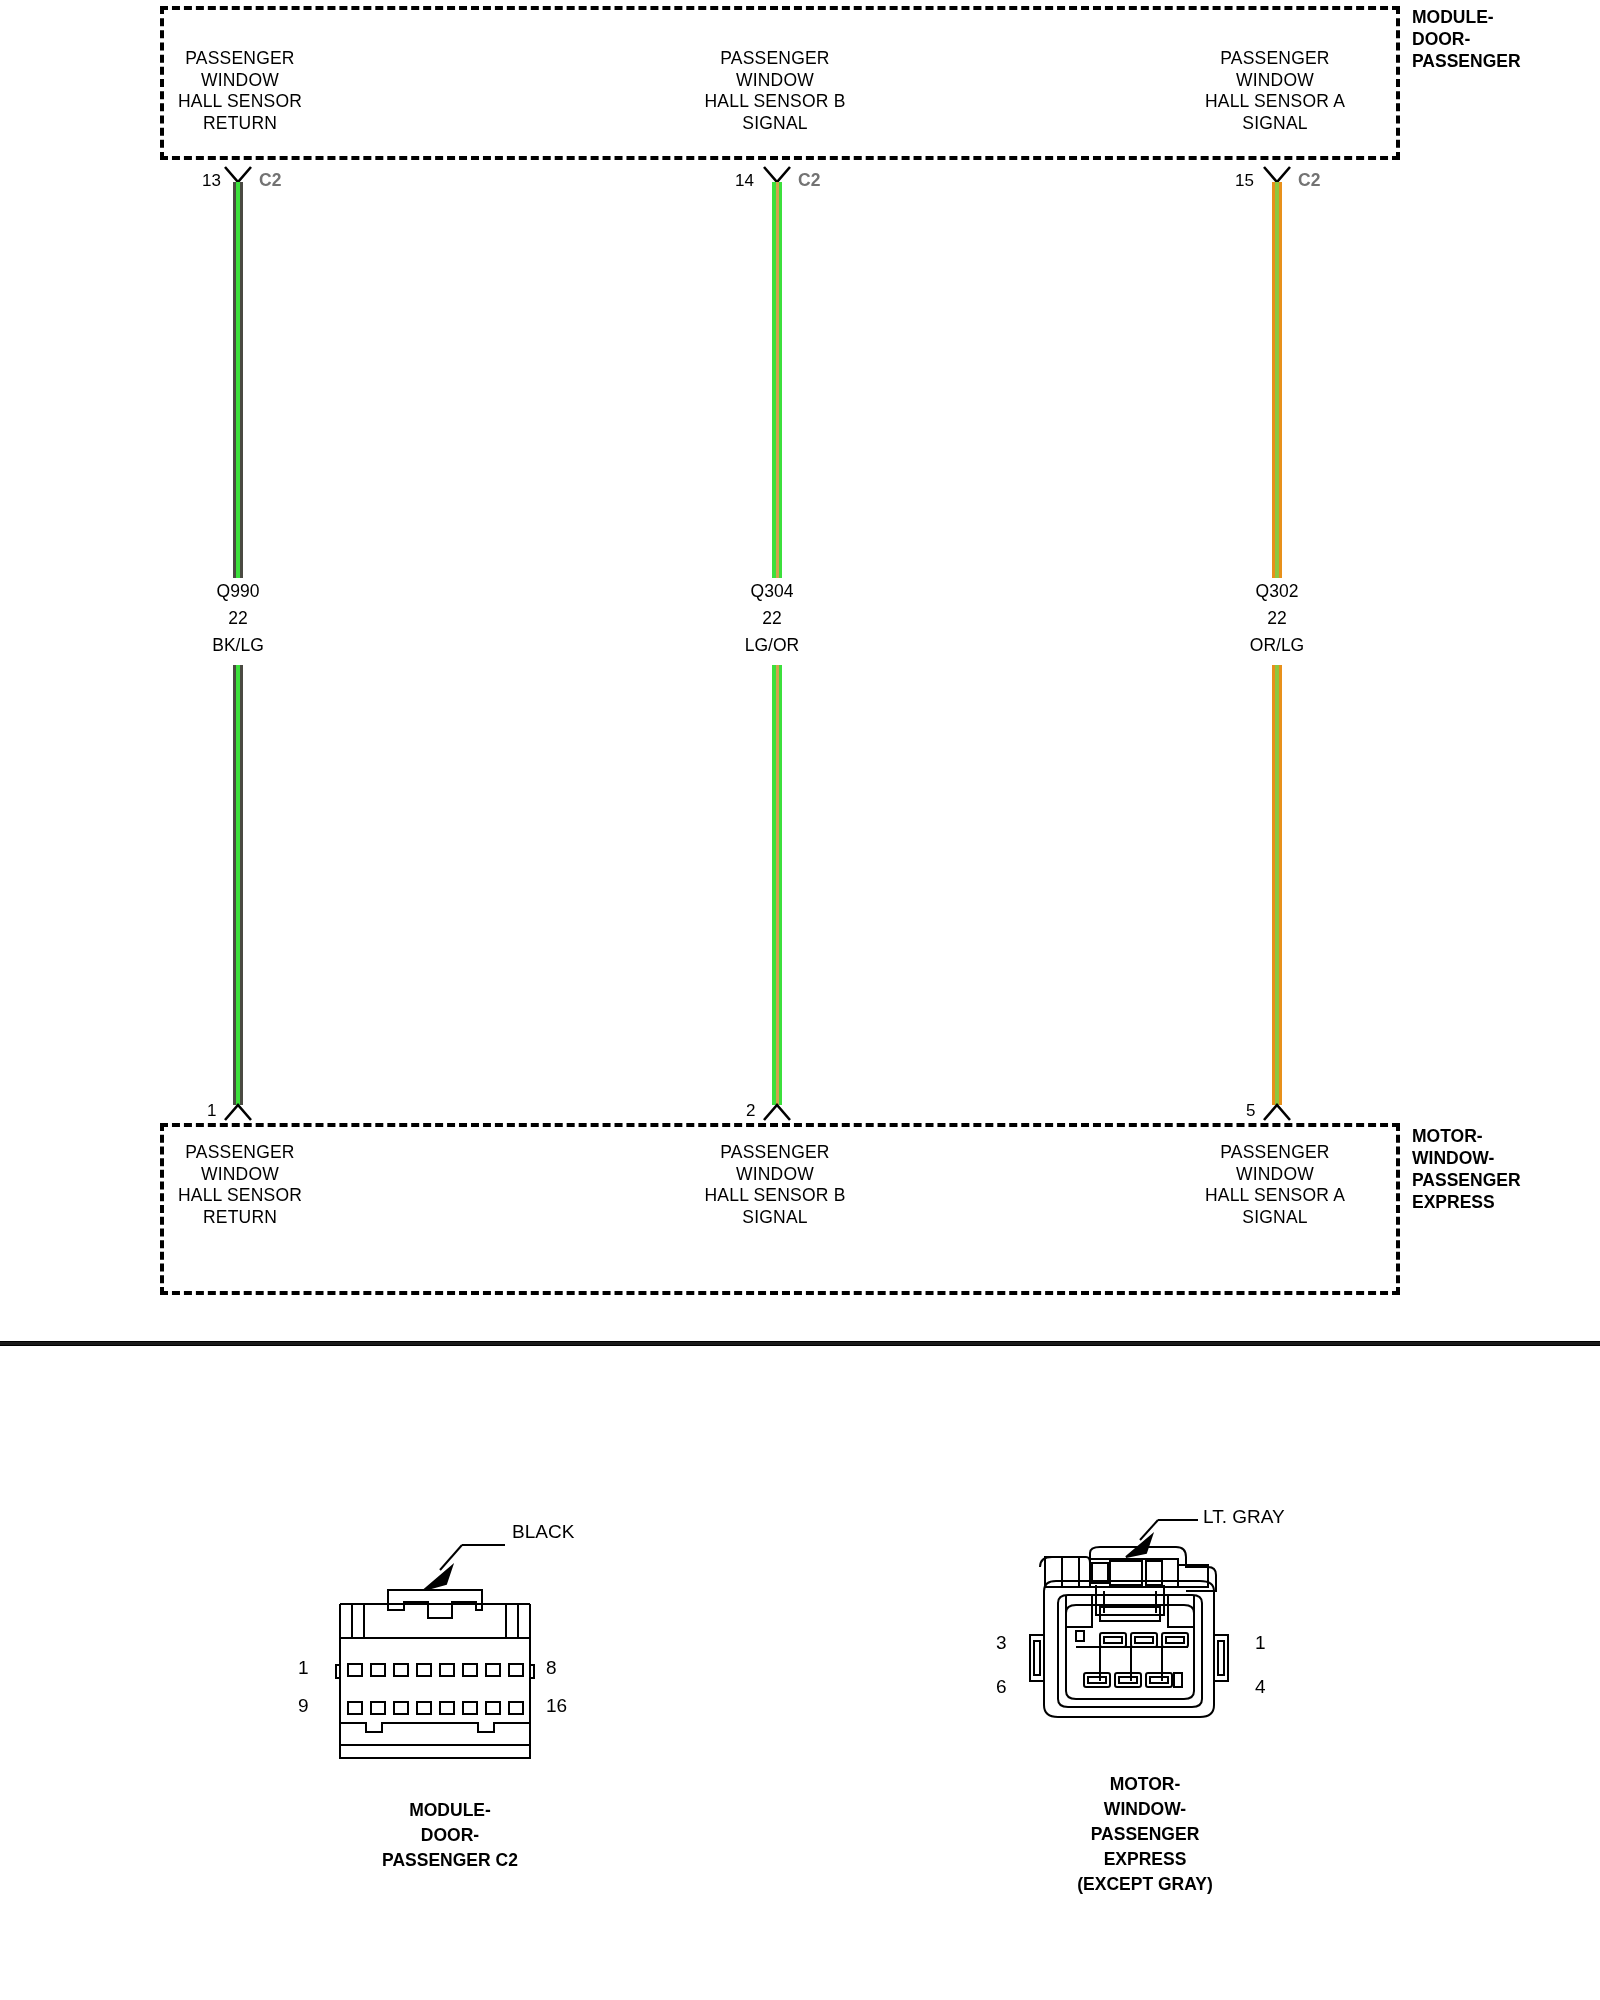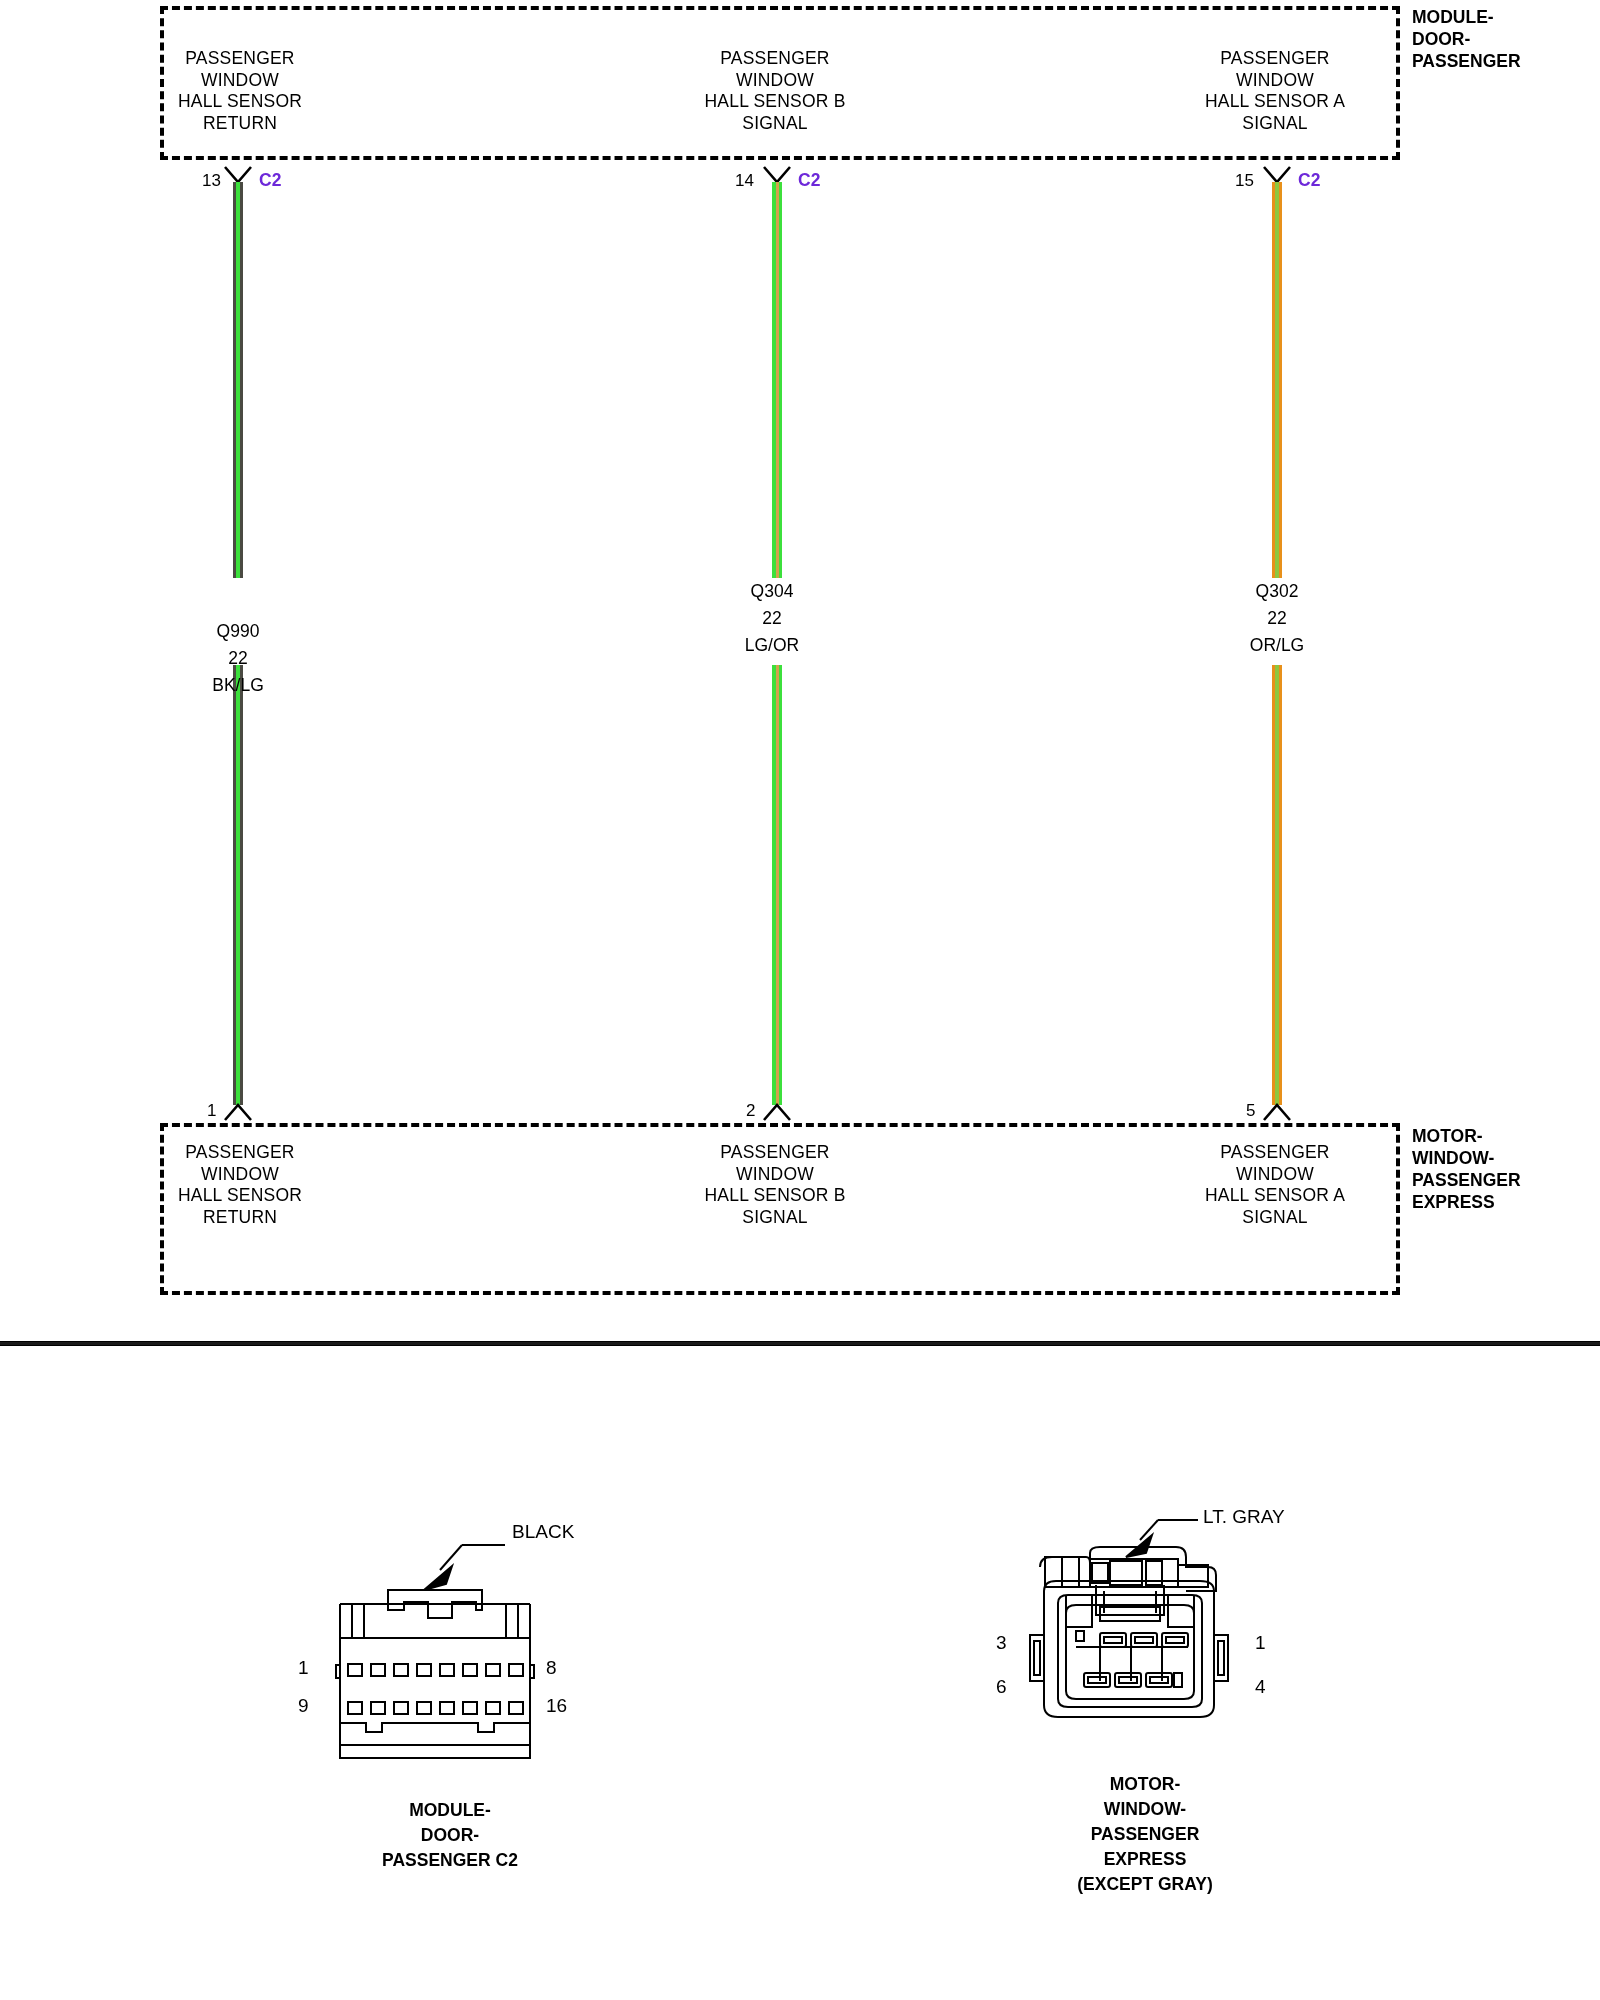--- a/index.html
+++ b/index.html
@@ -47,21 +47,21 @@
     position: absolute;
     font-size: 17px;
     line-height: 17px;
     color: #000000;
   }
   .conn-code {
     position: absolute;
     font-size: 17.5px;
     line-height: 17px;
     font-weight: bold;
-    color: #6d28d9;
+    color: #737373;
   }
 
   .wire-label {
     position: absolute;
     text-align: center;
     font-size: 17.5px;
     line-height: 27px;
     white-space: nowrap;
     color: #000000;
   }
@@ -204,21 +204,21 @@
               background: linear-gradient(to right,
                  #e8901a 0%, #e8901a 32%,
                  #8ec63f 32%, #8ec63f 66%,
                  #e8901a 66%, #e8901a 100%);"></div>
   <div class="wire" style="left:1272px; top:665px; height:440px;
               background: linear-gradient(to right,
                  #e8901a 0%, #e8901a 32%,
                  #8ec63f 32%, #8ec63f 66%,
                  #e8901a 66%, #e8901a 100%);"></div>
 
-  <div class="wire-label" style="left:153px; top:578px; width:170px;margin-top:40px;">
+  <div class="wire-label" style="left:153px; top:578px; width:170px;">
     <div>Q990</div>
     <div>22</div>
     <div>BK/LG</div>
   </div>
 
   <div class="wire-label" style="left:687px; top:578px; width:170px;">
     <div>Q304</div>
     <div>22</div>
     <div>LG/OR</div>
   </div>

